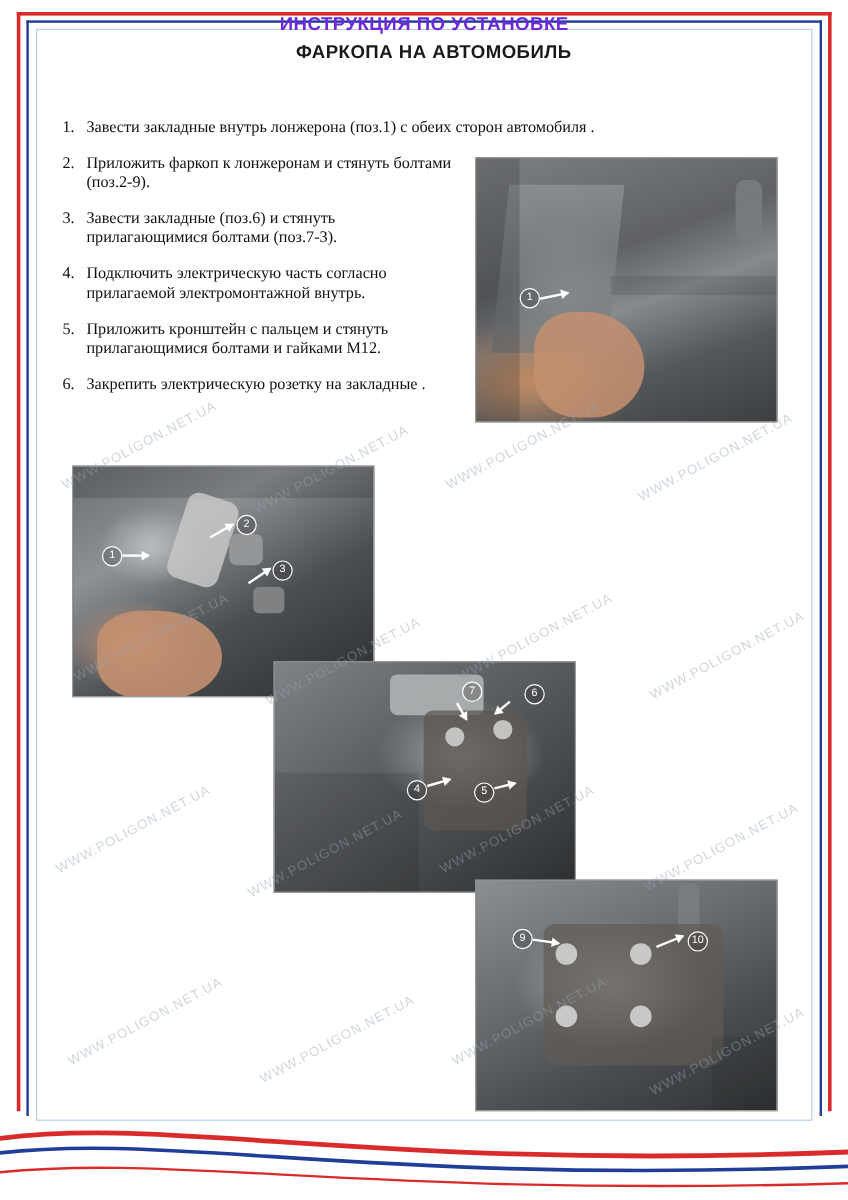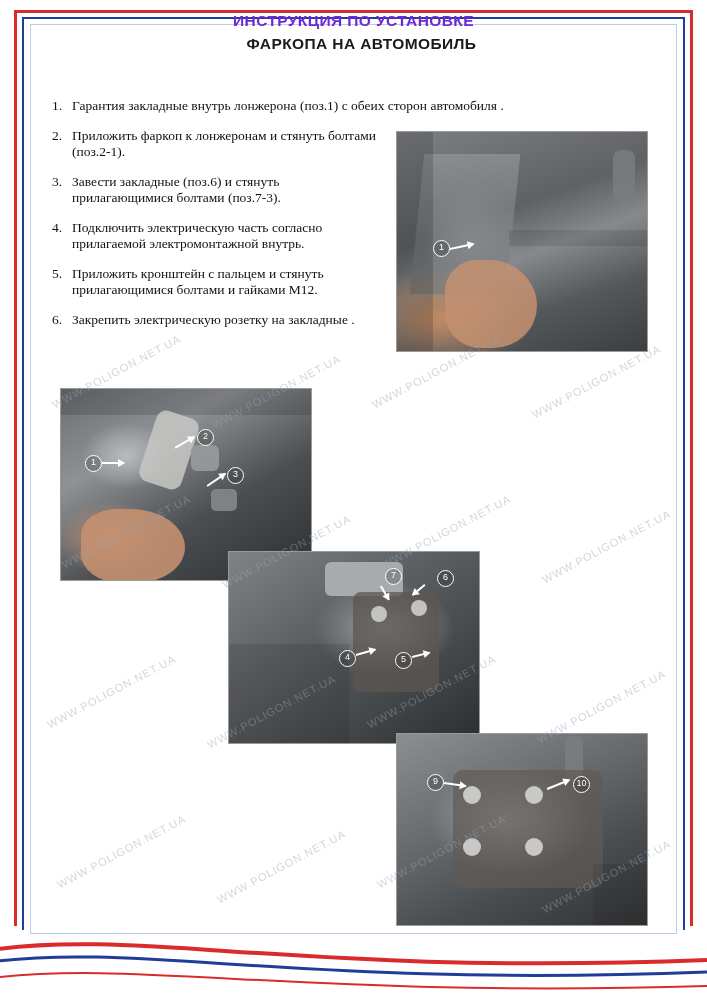--- a/index.html
+++ b/index.html
@@ -295,25 +295,25 @@
   <div id="header">
     <div class="hdr-line1">ИНСТРУКЦИЯ ПО УСТАНОВКЕ</div>
     <div class="hdr-row2">
       <span class="hdr-line2">ФАРКОПА НА АВТОМОБИЛЬ</span>
     </div>
   </div>
 
   <div id="steps">
     <div class="step wide">
       <span class="step-num">1.</span>
-      <span class="step-text">Гарантия закладные внутрь лонжерона (поз.1) с обеих сторон автомобиля .</span>
+      <span class="step-text">Завести закладные внутрь лонжерона (поз.1) с обеих сторон автомобиля .</span>
     </div>
     <div class="step">
       <span class="step-num">2.</span>
-      <span class="step-text">Приложить фаркоп к лонжеронам и стянуть болтами (поз.2-1).</span>
+      <span class="step-text">Приложить фаркоп к лонжеронам и стянуть болтами (поз.2-9).</span>
     </div>
     <div class="step">
       <span class="step-num">3.</span>
       <span class="step-text">Завести закладные (поз.6) и стянуть прилагающимися болтами (поз.7-3).</span>
     </div>
     <div class="step">
       <span class="step-num">4.</span>
       <span class="step-text">Подключить электрическую часть согласно прилагаемой электромонтажной внутрь.</span>
     </div>
     <div class="step">

